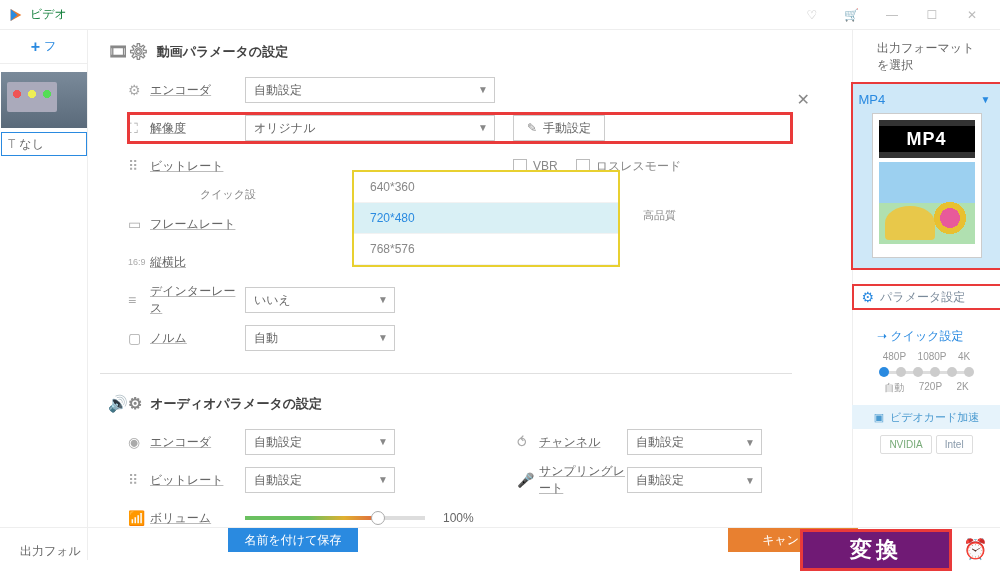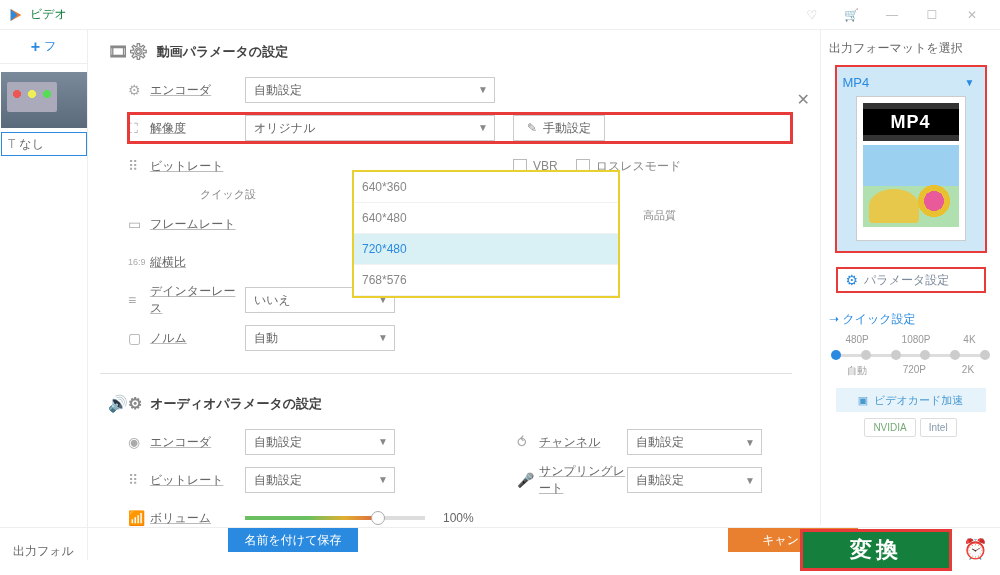--- a/index.html
+++ b/index.html
@@ -16,21 +16,21 @@
   
   .left-rail { position: absolute; top: 30px; left: 0; width: 88px; height: 530px; border-right: 1px solid #eee; }
   .add-btn { height: 34px; display: flex; align-items: center; justify-content: center; color: #2a8ae0; font-size: 12px; border-bottom: 1px solid #eee;}
   .add-btn .plus { font-size: 16px; font-weight: bold; margin-right: 4px; }
   .thumb { width: 86px; height: 56px; margin: 8px 1px 0 1px; background: linear-gradient(#7a8a9a,#5a6a7a); position: relative; }
   .thumb::after { content:""; position:absolute; left:6px; top:10px; width:50px; height:30px; background: radial-gradient(circle at 20% 40%, #e55 4px, transparent 4px), radial-gradient(circle at 50% 40%, #ee5 4px, transparent 4px), radial-gradient(circle at 80% 40%, #5d5 4px, transparent 4px), #aab; border-radius:2px;}
   .clip-label { width: 86px; height: 24px; margin: 4px 1px; border: 1.5px solid #2a8ae0; background:#fff; display: flex; align-items: center; padding-left: 6px; color:#666; font-size:12px;}
   .clip-label .textsym { margin-right:4px; color:#999; }
 
   
-  .right-side { position: absolute; top: 30px; right: 0; width: 180px; height: 495px; border-left: 1px solid #eee; padding: 10px 8px; display: flex; flex-direction: column; align-items: center; }
+  .right-side { position: absolute; top: 30px; right: 0; width: 148px; height: 495px; border-left: 1px solid #eee; padding: 10px 24px; display: flex; flex-direction: column; align-items: center; }
   
   .rs-title { color:#666; font-size:12px; margin-bottom: 8px; align-self:flex-start;}
   .format-card { width: 152px; border: 2px solid #e93a3a; padding: 6px 6px 10px 6px; background:#cfe8f8; text-align:left; }
   .format-card .fmt-head { color:#2a8ae0; font-size:13px; padding: 2px 0 6px 0; position:relative;}
   .format-card .fmt-head .chev { position:absolute; right:4px; top:4px; color:#2a8ae0; font-size:10px;}
   .fmt-icon { width: 110px; height: 145px; margin: 0 auto; background:#fff; border:1px solid #ccc; display:flex; flex-direction:column; align-items:center; padding:6px;}
   .fmt-icon .stripe { width: 96px; height: 38px; background:#000; color:#fff; display:flex; align-items:center; justify-content:center; font-size:18px; font-weight:bold; letter-spacing:1px; border-top:6px solid #333; border-bottom:6px solid #333;}
   .fmt-icon .pic { width:96px; height:82px; margin-top:4px; background: linear-gradient(180deg,#9cd0f0 50%,#b0e0b0 50%); position:relative;}
   .fmt-icon .pic::before{content:""; position:absolute; left:6px; top:44px; width:50px; height:34px; background:#e8c84a; border-radius:50% 50% 4px 4px;}
   .fmt-icon .pic::after{content:""; position:absolute; right:6px; top:34px; width:38px; height:44px; background:radial-gradient(circle,#e85a9a 10px,#e8c030 10px 16px, transparent 16px);}
@@ -47,22 +47,22 @@
   .qs-scale .row1, .qs-scale .row2 {position:absolute; left:0; right:0; display:flex; justify-content:space-around; font-size:10px; color:#999;}
   .qs-scale .row1{top:-4px;}
   .qs-scale .row2{top:26px;}
   .gpu-btn{margin-top:12px; width:150px; height:24px; background:#e6f3fb; color:#4a9ad0; display:flex; align-items:center; justify-content:center; font-size:11px; gap:6px;}
   .gpu-badges{margin-top:6px; display:flex; gap:4px;}
   .gpu-badges span{padding:3px 8px; border:1px solid #ddd; font-size:10px; color:#7a7; border-radius:2px;}
   .gpu-badges span.intel{color:#89a;}
 
   
   .bottombar{position:absolute; bottom:0; left:0; right:0; height:48px; border-top:1px solid #eee; display:flex; align-items:center;}
-  .bottombar .outlbl{margin-left:13px; color:#666;}
-  .convert-btn{position:absolute; right:48px; bottom:4px; width:152px; height:42px; background:#15803d; border:3px solid #e93a3a; color:#fff; font-size:22px; font-weight:bold; display:flex; align-items:center; justify-content:center; letter-spacing:4px;}
+  .bottombar .outlbl{margin-left:20px; color:#666;}
+  .convert-btn{position:absolute; right:48px; bottom:4px; width:152px; height:42px; background:#701a75; border:3px solid #e93a3a; color:#fff; font-size:22px; font-weight:bold; display:flex; align-items:center; justify-content:center; letter-spacing:4px;}
   .clock-btn{position:absolute; right:6px; bottom:8px; width:36px; height:36px; display:flex; align-items:center; justify-content:center; color:#2a8ae0; font-size:20px;}
 
   
   .modal{position:absolute; top:30px; left:88px; width:716px; height:528px; background:#fff; padding: 6px 12px 0 12px;}
   .modal .close{position:absolute; top:60px; right:-6px; color:#888; font-size:16px; cursor:pointer;}
   .section-head{display:flex; align-items:center; gap:8px; margin:6px 0 14px 8px; color:#444; font-size:13px; font-weight:bold;}
   .section-head .shicon{color:#888; font-size:16px;}
   .row{display:flex; align-items:center; height:30px; margin-left:28px; margin-bottom:8px; position:relative;}
   .row .ricon{width:22px; color:#aaa; font-size:14px;}
   .row .rlabel{width:95px; color:#666; text-decoration:underline; text-decoration-color:#bbb; font-size:12px;}
@@ -81,21 +81,21 @@
   .vol-val{margin-left:18px; color:#666;}
 
   .footer-btns{position:absolute; bottom:6px; left:140px; display:flex; gap:0;}
   .footer-btns .fb{width:130px; height:24px; color:#fff; display:flex; align-items:center; justify-content:center; font-size:12px;}
   .fb.save{background:#2a8ae0;}
   .fb.spacer{width:370px; background:transparent;}
   .fb.cancel{background:#e88030;}
 
   
   .dropdown{position:absolute; left:264px; top:140px; width:268px; border:2px solid #e8d030; background:#fff; z-index:20;}
-  .dropdown .opt{padding:8px 8px; color:#888; border-bottom:1px solid #f2f2f2; cursor:pointer;}
+  .dropdown .opt{padding:8px 16px; color:#888; border-bottom:1px solid #f2f2f2; cursor:pointer;}
   .dropdown .opt.selected{background:#d9f0f5; color:#2a8ae0;}
 
   
   .audio-right{position:absolute; right:30px; display:flex; align-items:center;}
   .audio-right .arlabel{width:88px; color:#666; text-decoration:underline; text-decoration-color:#bbb;}
   .audio-right .sel2{width:135px; height:26px; border:1px solid #ccc; padding:0 8px; display:flex; align-items:center; color:#666; position:relative;}
   .audio-right .sel2 .chev{position:absolute; right:6px; color:#888; font-size:10px;}
 </style>
 </head>
 <body>
@@ -260,21 +260,20 @@
   </div>
 
   <div class="footer-btns">
     <div class="fb save">名前を付けて保存</div>
     <div class="fb spacer"></div>
     <div class="fb cancel">キャンセル</div>
   </div>
 
   <div class="dropdown">
     <div class="opt">640*360</div>
-    <div class="opt">640*480</div>
     <div class="opt selected">720*480</div>
     <div class="opt">768*576</div>
   </div>
 </div>
 
 <div class="right-side">
   <div class="rs-title">出力フォーマットを選択</div>
   <div class="format-card">
     <div class="fmt-head">
       <span>MP4</span>

